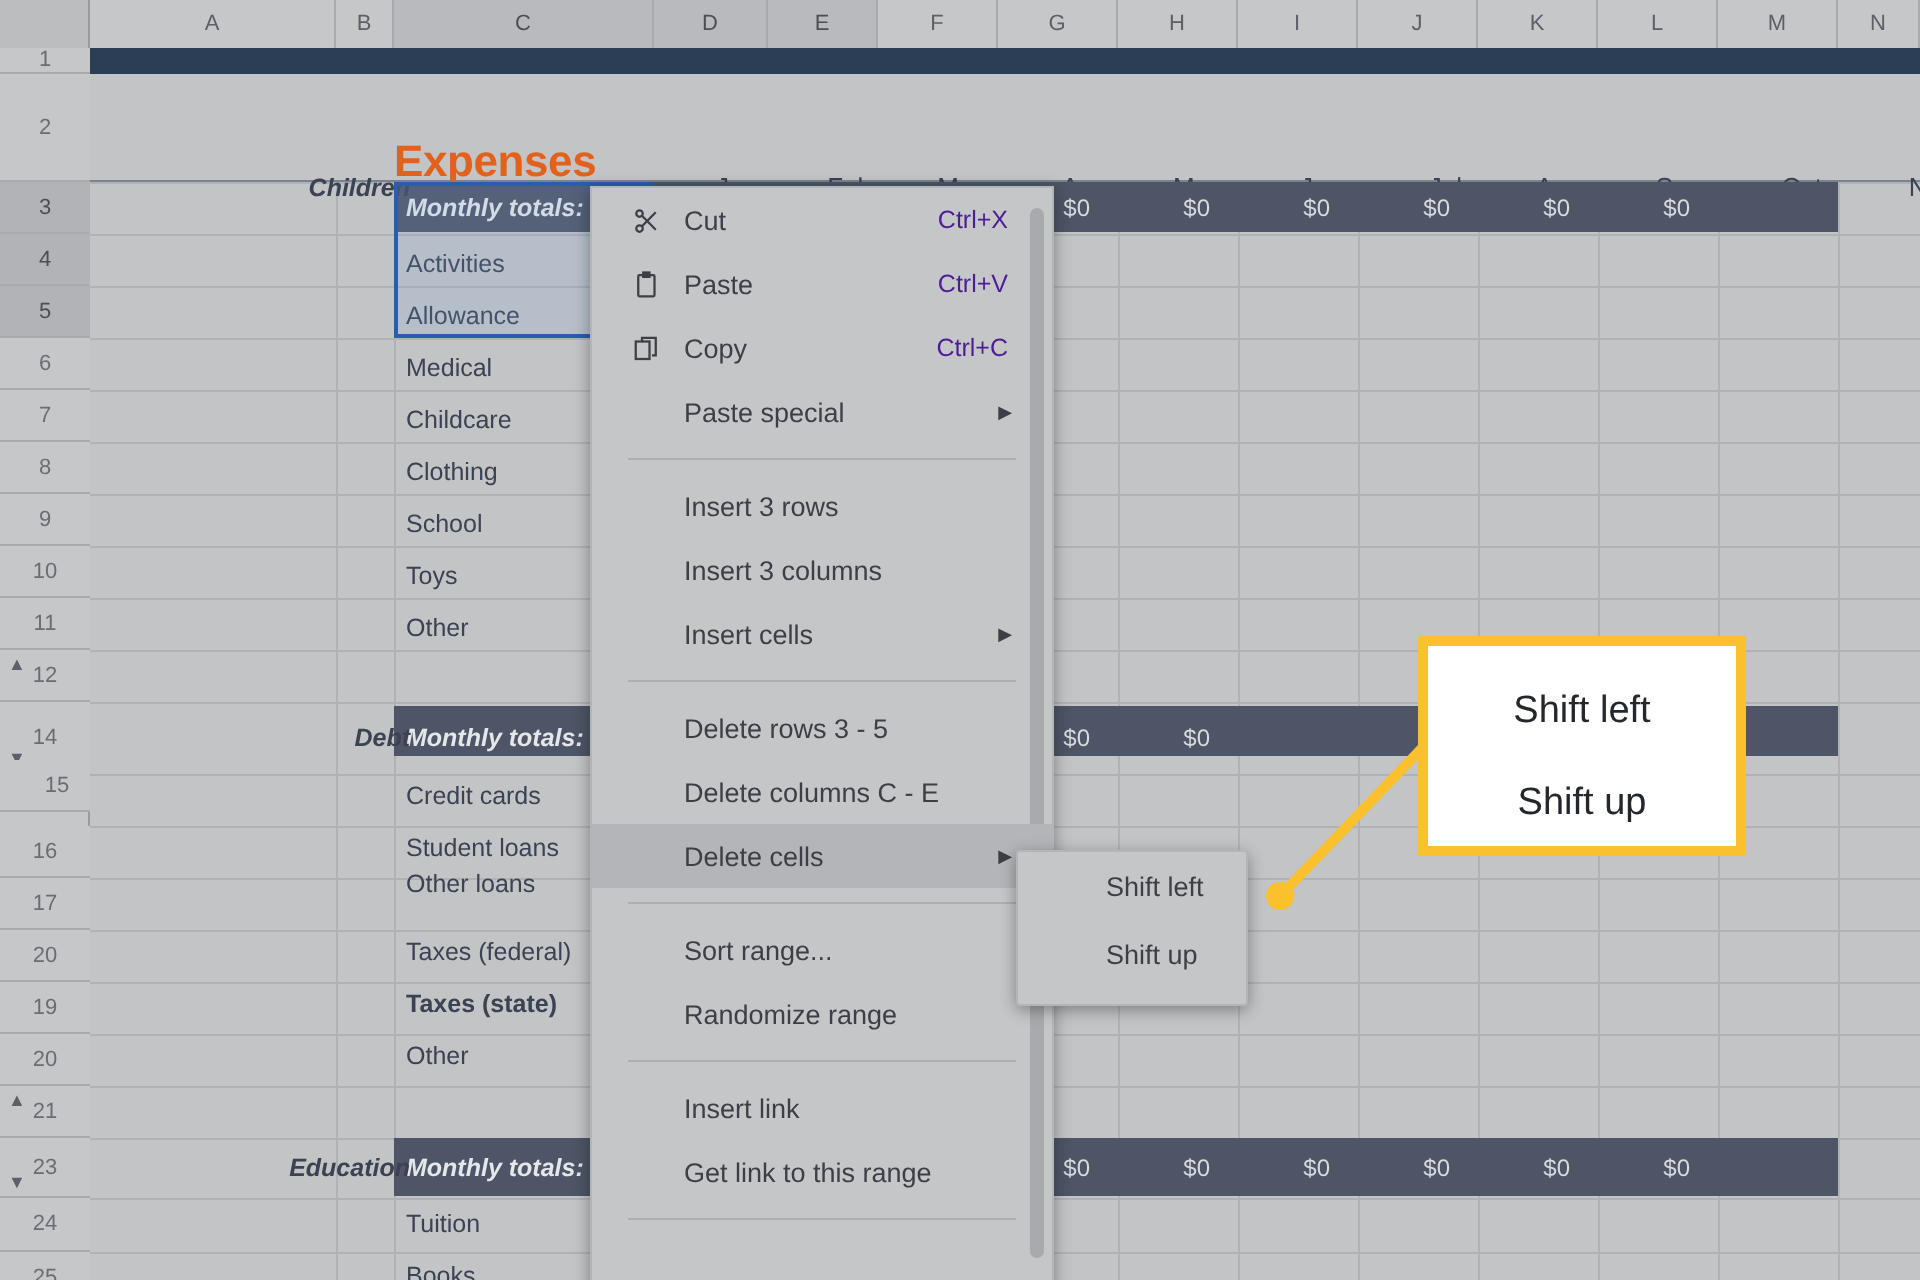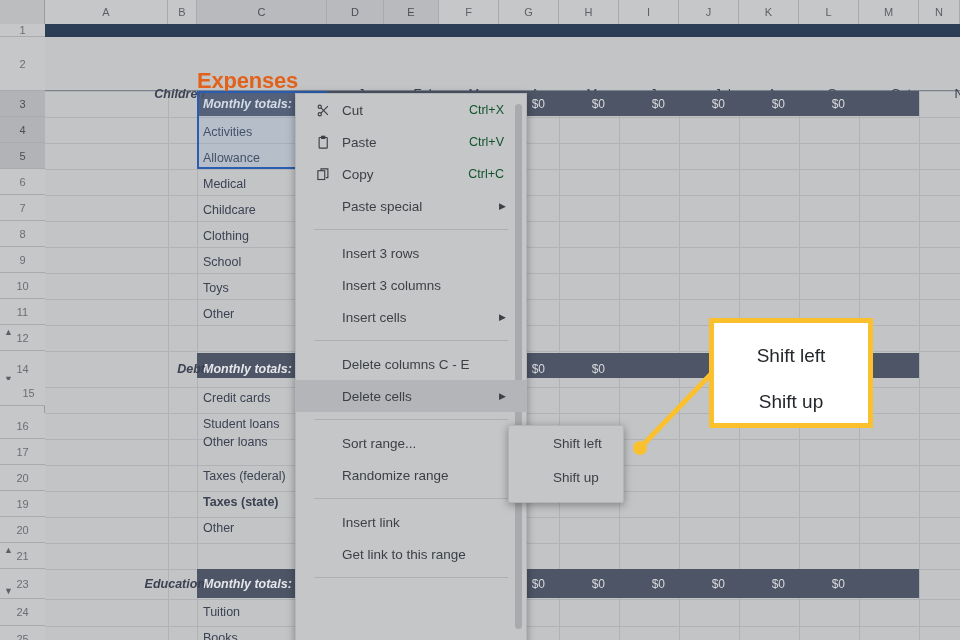--- a/index.html
+++ b/index.html
@@ -60,21 +60,21 @@
 
   
   .ctx{position:absolute;background:#c5c6c8;box-shadow:0 2px 8px rgba(0,0,0,.35);
     border:1px solid #b4b5b7;box-sizing:border-box;}
   .ctx-item{position:relative;height:32px;display:flex;align-items:center;
     font-size:13.5px;color:#3c3f45;padding-left:20px;box-sizing:border-box;}
   .ctx-item.hl{background:#b4b5b8;}
   .ctx-ico{width:26px;display:flex;align-items:center;justify-content:flex-start;
     color:#3c3f45;}
   .ctx-lbl{flex:1;}
-  .ctx-sc{font-size:12.5px;color:#14532d;padding-right:22px;}
+  .ctx-sc{font-size:12.5px;color:#4c1d95;padding-right:22px;}
   .ctx-arr{position:absolute;right:20px;font-size:9px;color:#3c3f45;}
   .ctx-sep{height:1px;background:#aeafb2;margin:7px 18px;}
   .ctx-scrollbar{position:absolute;right:4px;width:7px;border-radius:4px;background:#a9aaad;}
 
   .submenu{position:absolute;background:#c5c6c8;box-shadow:0 2px 8px rgba(0,0,0,.35);
     border:1px solid #b4b5b7;border-radius:2px;box-sizing:border-box;}
   .sub-item{height:34px;display:flex;align-items:center;font-size:13.5px;
     color:#3c3f45;padding-left:44px;box-sizing:border-box;}
 
   
@@ -291,20 +291,24 @@
         <span class="ctx-lbl">Insert 3 columns</span>
       </div>
       <div class="ctx-item">
         <span class="ctx-ico"></span>
         <span class="ctx-lbl">Insert cells</span>
         <span class="ctx-arr">▶</span>
       </div>
       <div class="ctx-sep"></div>
       <div class="ctx-item">
         <span class="ctx-ico"></span>
+        <span class="ctx-lbl">Delete rows 3 - 5</span>
+      </div>
+      <div class="ctx-item">
+        <span class="ctx-ico"></span>
         <span class="ctx-lbl">Delete columns C - E</span>
       </div>
       <div class="ctx-item hl">
         <span class="ctx-ico"></span>
         <span class="ctx-lbl">Delete cells</span>
         <span class="ctx-arr">▶</span>
       </div>
       <div class="ctx-sep"></div>
       <div class="ctx-item">
         <span class="ctx-ico"></span>

